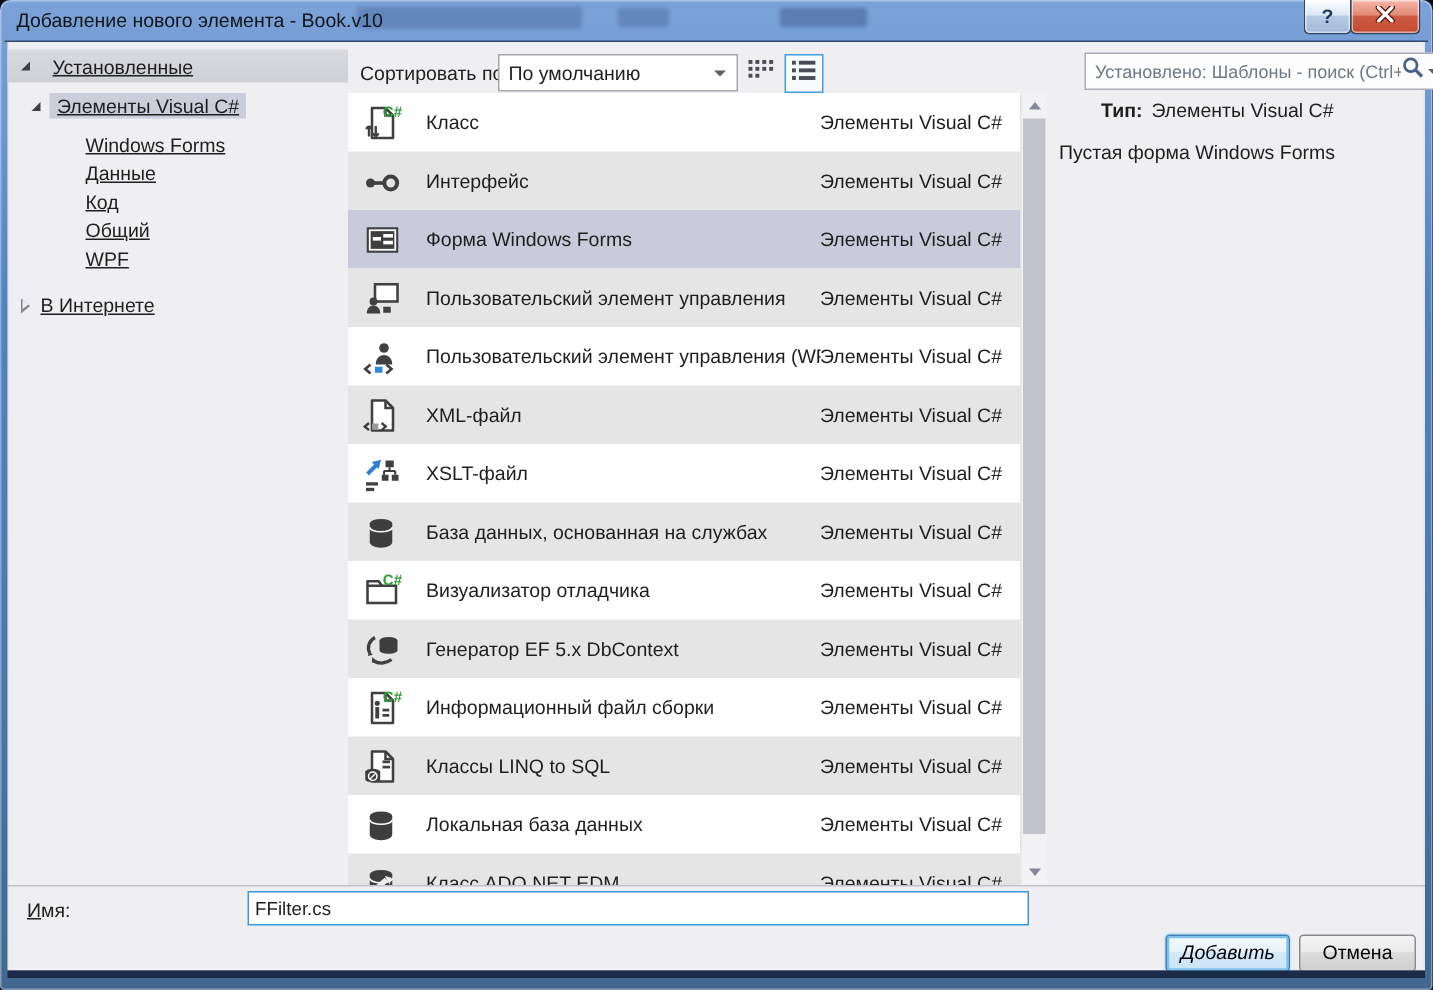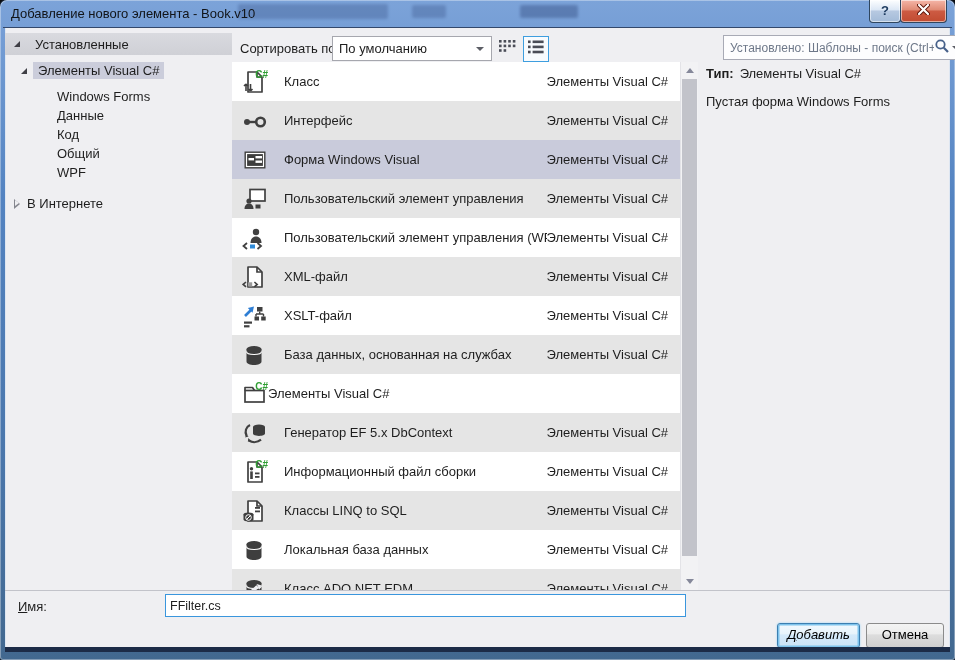--- a/index.html
+++ b/index.html
@@ -20,21 +20,21 @@
   .closebtn{left:900px;width:45px;background:linear-gradient(#f5b6a8,#e08a74 45%,#cd5b43 50%,#c14b31);}
   .closebtn svg{margin-top:4px;}
   .client{position:absolute;left:5px;top:28px;width:945px;height:619px;background:#efeff2;
     box-shadow:inset 1px 0 0 #dde6f2, inset -1px 0 0 #dde6f2;}
   .bottom-band{position:absolute;left:5px;top:647px;width:945px;height:5px;background:#1c2b47;}
 
   
   .cat-header{position:absolute;left:0;top:5px;width:227px;height:22px;
     background:linear-gradient(#d9dadf,#cfd0d6);display:flex;align-items:center;}
   .cat-header .t-label{margin-left:9px;}
-  .t-label{font-size:13px;color:#1e1e1e;white-space:nowrap;}
+  .t-label{font-size:13px;color:#1e1e1e;white-space:nowrap;text-decoration:underline;}
   .t-label.hl{background:#cbcddb;padding:1px 5px;}
   .tree-item{position:absolute;display:flex;align-items:center;height:19px;}
   .tri-exp{width:0;height:0;border-left:6px solid transparent;border-bottom:6px solid #3f3f46;
     margin-right:6px;flex:none;}
   .tri-col{position:relative;width:0;height:0;border-top:5px solid transparent;
     border-bottom:5px solid transparent;border-left:6px solid #84868e;margin-right:7px;flex:none;}
   .tri-col::after{content:"";position:absolute;left:-5.4px;top:-3.2px;border-top:3.2px solid transparent;
     border-bottom:3.2px solid transparent;border-left:4px solid #efeff2;}
 
   
@@ -65,21 +65,21 @@
     border-bottom:5px solid #85889a;}
   .tri-dn{width:0;height:0;border-left:4px solid transparent;border-right:4px solid transparent;
     border-top:5px solid #85889a;}
   .scroll-thumb{position:absolute;left:1px;top:17px;width:15px;height:477px;background:#c2c3ca;}
 
   
   .searchbox{position:absolute;left:695px;top:7px;width:242px;height:23px;background:#fdfdfe;
     border:1px solid #a8aab5;display:flex;align-items:center;margin-left:23px;}
   .searchbox .prompt{font-size:12px;color:#6e7889;margin-left:6px;flex:1;white-space:nowrap;overflow:hidden;}
   .details-line{position:absolute;left:701px;font-size:13px;color:#1e1e1e;}
-  .details-line b{margin-right:6px;}
+  .details-line b{margin-right:6px;margin-left:28px;}
 
   
   .sep{position:absolute;left:0;top:562px;width:945px;height:1px;background:#c2c3ca;}
   .name-label{position:absolute;left:13px;top:571px;font-size:13px;color:#1e1e1e;}
   .name-input{position:absolute;left:160px;top:566px;width:511px;height:21px;border:1px solid #3a96dd;
     background:#fff;font-size:12.5px;color:#1e1e1e;padding:0 4px;outline:none;
     font-family:"Liberation Sans","DejaVu Sans",sans-serif;}
   .btn{position:absolute;top:595px;height:23px;border:1px solid #8b8b8b;border-radius:3px;
     background:linear-gradient(#f4f4f4,#ebebeb 45%,#dddddd 46%,#cfcfcf);
     font-size:13px;color:#000;text-align:center;line-height:21px;cursor:default;}
@@ -198,21 +198,21 @@
     <span class="tpl-cat">Элементы Visual C#</span>
   </div>
         <div class="row selected">
     <span class="tpl-icon"><svg width="26" height="26" viewBox="0 0 26 26">
               <rect x="2.5" y="4.5" width="21" height="17" fill="#3e3e3e"></rect>
               <rect x="4.5" y="6.5" width="17" height="13" fill="none" stroke="#fff" stroke-width="1.2"></rect>
               <rect x="6.5" y="11" width="5.5" height="2.4" fill="#fff"></rect>
               <rect x="13.5" y="9" width="6.5" height="2.4" fill="#fff"></rect>
               <rect x="13.5" y="13.5" width="6.5" height="2.4" fill="#fff"></rect>
             </svg></span>
-    <span class="tpl-name">Форма Windows Visual</span>
+    <span class="tpl-name">Форма Windows Forms</span>
     <span class="tpl-cat">Элементы Visual C#</span>
   </div>
         <div class="row alt">
     <span class="tpl-icon"><svg width="26" height="26" viewBox="0 0 26 26">
               <rect x="8" y="3.5" width="15" height="11.5" fill="#fff" stroke="#404040" stroke-width="1.7"></rect>
               <circle cx="7" cy="15" r="2.6" fill="#404040"></circle>
               <path d="M2.5 23c0-3.4 2-5.4 4.5-5.4s4.5 2 4.5 5.4z" fill="#404040"></path>
               <rect x="13.5" y="18.5" width="5" height="4" fill="#404040"></rect>
             </svg></span>
     <span class="tpl-name">Пользовательский элемент управления</span>
@@ -262,20 +262,21 @@
             </svg></span>
     <span class="tpl-name">База данных, основанная на службах</span>
     <span class="tpl-cat">Элементы Visual C#</span>
   </div>
         <div class="row">
     <span class="tpl-icon"><svg width="26" height="26" viewBox="0 0 26 26">
               <path d="M3 9.5V6.5h7.5l2 3" fill="#fff" stroke="#404040" stroke-width="1.7" stroke-linejoin="round"></path>
               <rect x="3" y="9.5" width="19" height="11.5" fill="#fff" stroke="#404040" stroke-width="1.7"></rect>
               <text x="26" y="9" text-anchor="end" font-family="Liberation Sans, sans-serif" font-size="10" font-weight="bold" fill="#2f9e33">C#</text>
             </svg></span>
+    <span class="tpl-name">Визуализатор отладчика</span>
     <span class="tpl-cat">Элементы Visual C#</span>
   </div>
         <div class="row alt">
     <span class="tpl-icon"><svg width="26" height="26" viewBox="0 0 26 26">
               <ellipse cx="17" cy="7" rx="6" ry="2.4" fill="#3e3e3e"></ellipse>
               <path d="M11 7v6.5c0 1.3 2.7 2.4 6 2.4s6-1.1 6-2.4V7" fill="#3e3e3e"></path>
               <path d="M8 5C4 7 2.5 11.5 4.5 15.5" fill="none" stroke="#404040" stroke-width="2.2"></path>
               <path d="M6.5 16.5l-3.2.9.6-3.8z" fill="#404040"></path>
               <path d="M7 20.5c3.5 2.3 8.5 2 12-.8" fill="none" stroke="#404040" stroke-width="2.2"></path>
               <path d="M6.2 18l-.3 3.8 3.1-1z" fill="#404040"></path>

